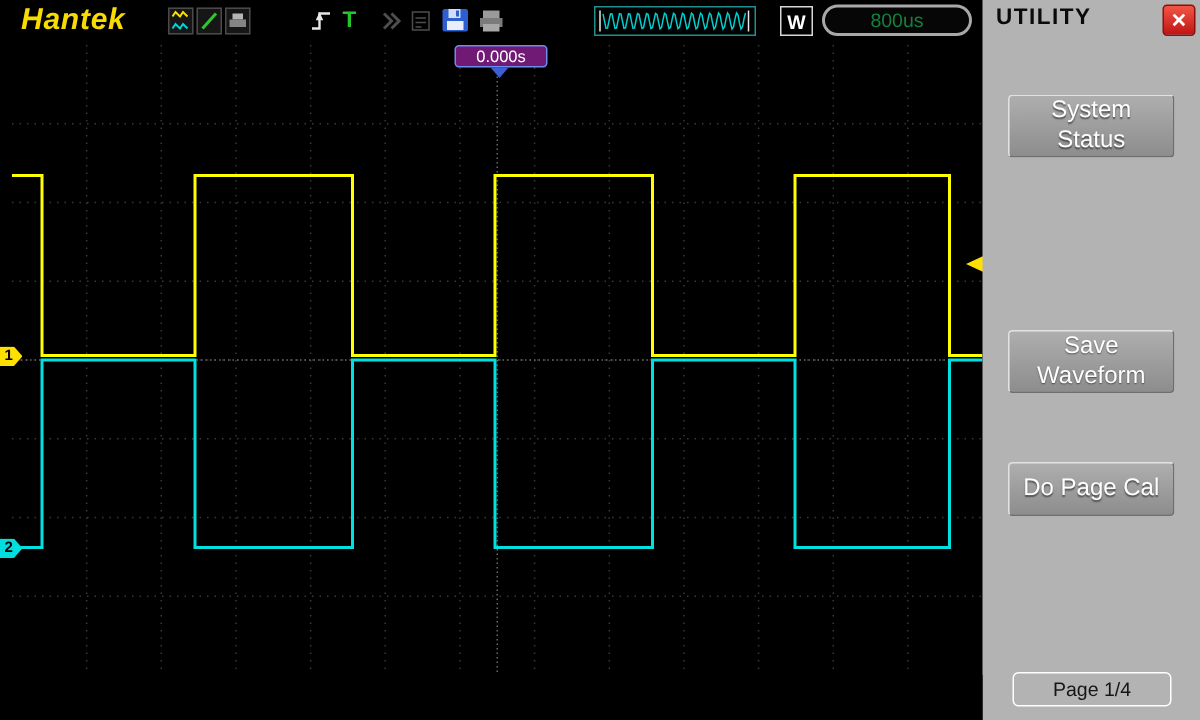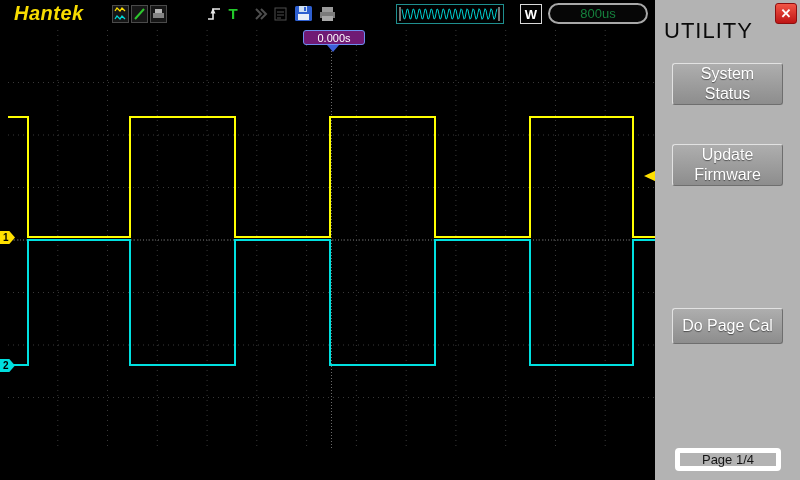--- a/index.html
+++ b/index.html
@@ -37,34 +37,34 @@
     font-weight:bold;color:#000;line-height:13px;padding-left:3px;
     clip-path:polygon(0 0,62% 0,100% 50%,62% 100%,0 100%)}
   .ch1-tag{top:231px;background:#ffe000}
   .ch2-tag{top:359px;background:#00dede}
   .trig-arrow{position:absolute;left:644px;top:170px;width:0;height:0;
     border-top:6px solid transparent;border-bottom:6px solid transparent;
     border-right:13px solid #ffe000}
 
   
   .sidebar{position:absolute;left:655px;top:0;width:145px;height:480px;background:#b3b3b3}
-  .sb-title{position:absolute;left:9px;top:18px;font-size:22px;font-weight:normal;
+  .sb-title{position:absolute;left:9px;top:3px;font-size:15px;font-weight:bold;
     color:#0a0a0a;letter-spacing:1px}
   .close{position:absolute;right:3px;top:3px;width:22px;height:21px;
     background:linear-gradient(#f25545,#bf1515);border:1px solid #8e0e0e;
     border-radius:3px;color:#fff;font-size:13px;font-weight:bold;
     display:flex;align-items:center;justify-content:center;cursor:pointer}
   .sb-btn{position:absolute;left:17px;width:111px;
     background:linear-gradient(180deg,#aeaeae,#8d8d8d);
     border:1px solid;border-color:#e2e2e2 #6e6e6e #6e6e6e #e2e2e2;border-radius:3px;
     color:#fff;font-size:16px;line-height:1.25;text-align:center;white-space:pre-line;
     display:flex;align-items:center;justify-content:center;
     text-shadow:0 1px 1px rgba(0,0,0,.5);font-family:inherit;cursor:pointer}
   .page-btn{position:absolute;left:20px;top:448px;width:106px;height:23px;
-    border:5px solid #ffffff;border-radius:4px;color:#151515;font-size:13px;
+    border:1px solid #ffffff;border-radius:4px;color:#151515;font-size:13px;
     display:flex;align-items:center;justify-content:center;cursor:pointer}
 
   
   .bottombar{position:absolute;left:0;top:450px;width:655px;height:30px;background:#000}
 </style>
 </head>
 <body>
 
 <div class="stage">
 
@@ -170,22 +170,22 @@
   <div class="time-tri"></div>
   <div class="ch-tag ch1-tag">1</div>
   <div class="ch-tag ch2-tag">2</div>
   <div class="trig-arrow"></div>
 
   <div class="sidebar">
     <div class="sb-title">UTILITY</div>
     <div class="close">✕</div>
     <button class="sb-btn" style="top:63px;height:42px">System
 Status</button>
-    <button class="sb-btn" style="top:144px;height:42px">Update
-Firmware</button>
+    <button class="sb-btn" style="top:220px;height:42px">Save
+Waveform</button>
     <button class="sb-btn" style="top:308px;height:36px">Do Page Cal</button>
     <div class="page-btn">Page 1/4</div>
   </div>
 
   <div class="bottombar">
     
     
     
     
     

